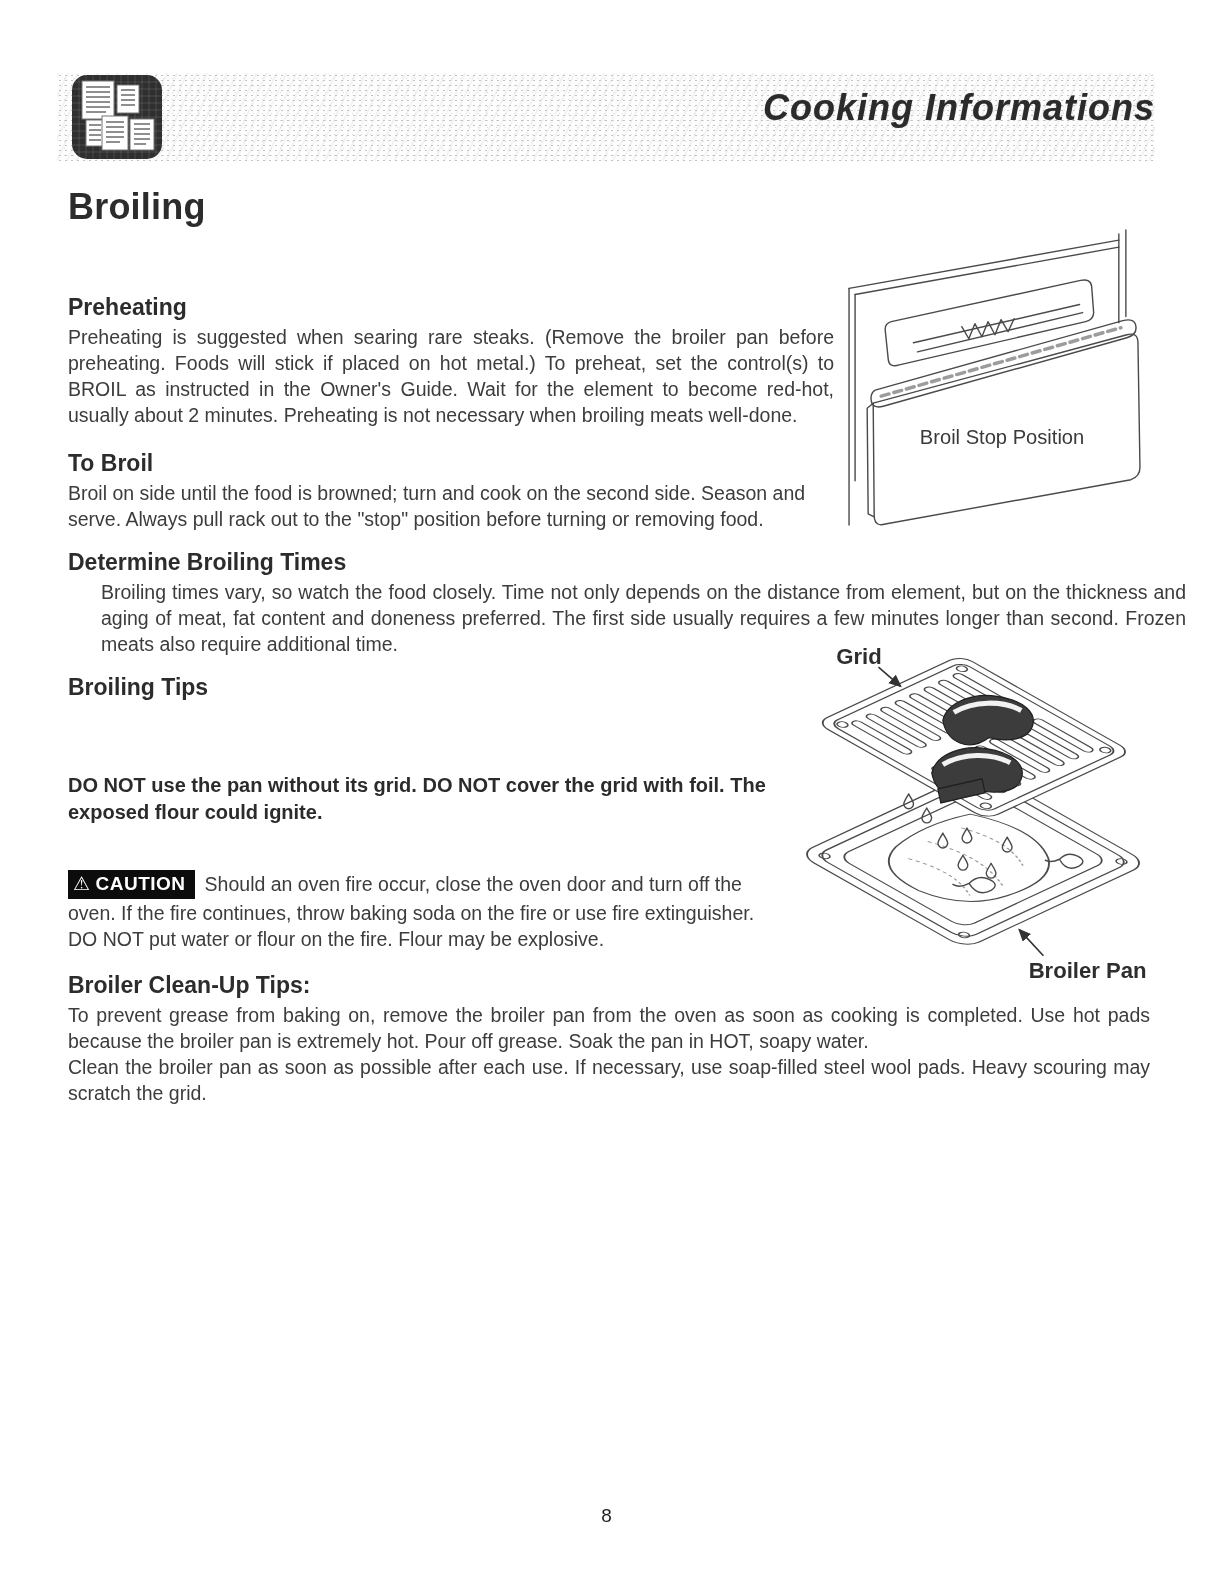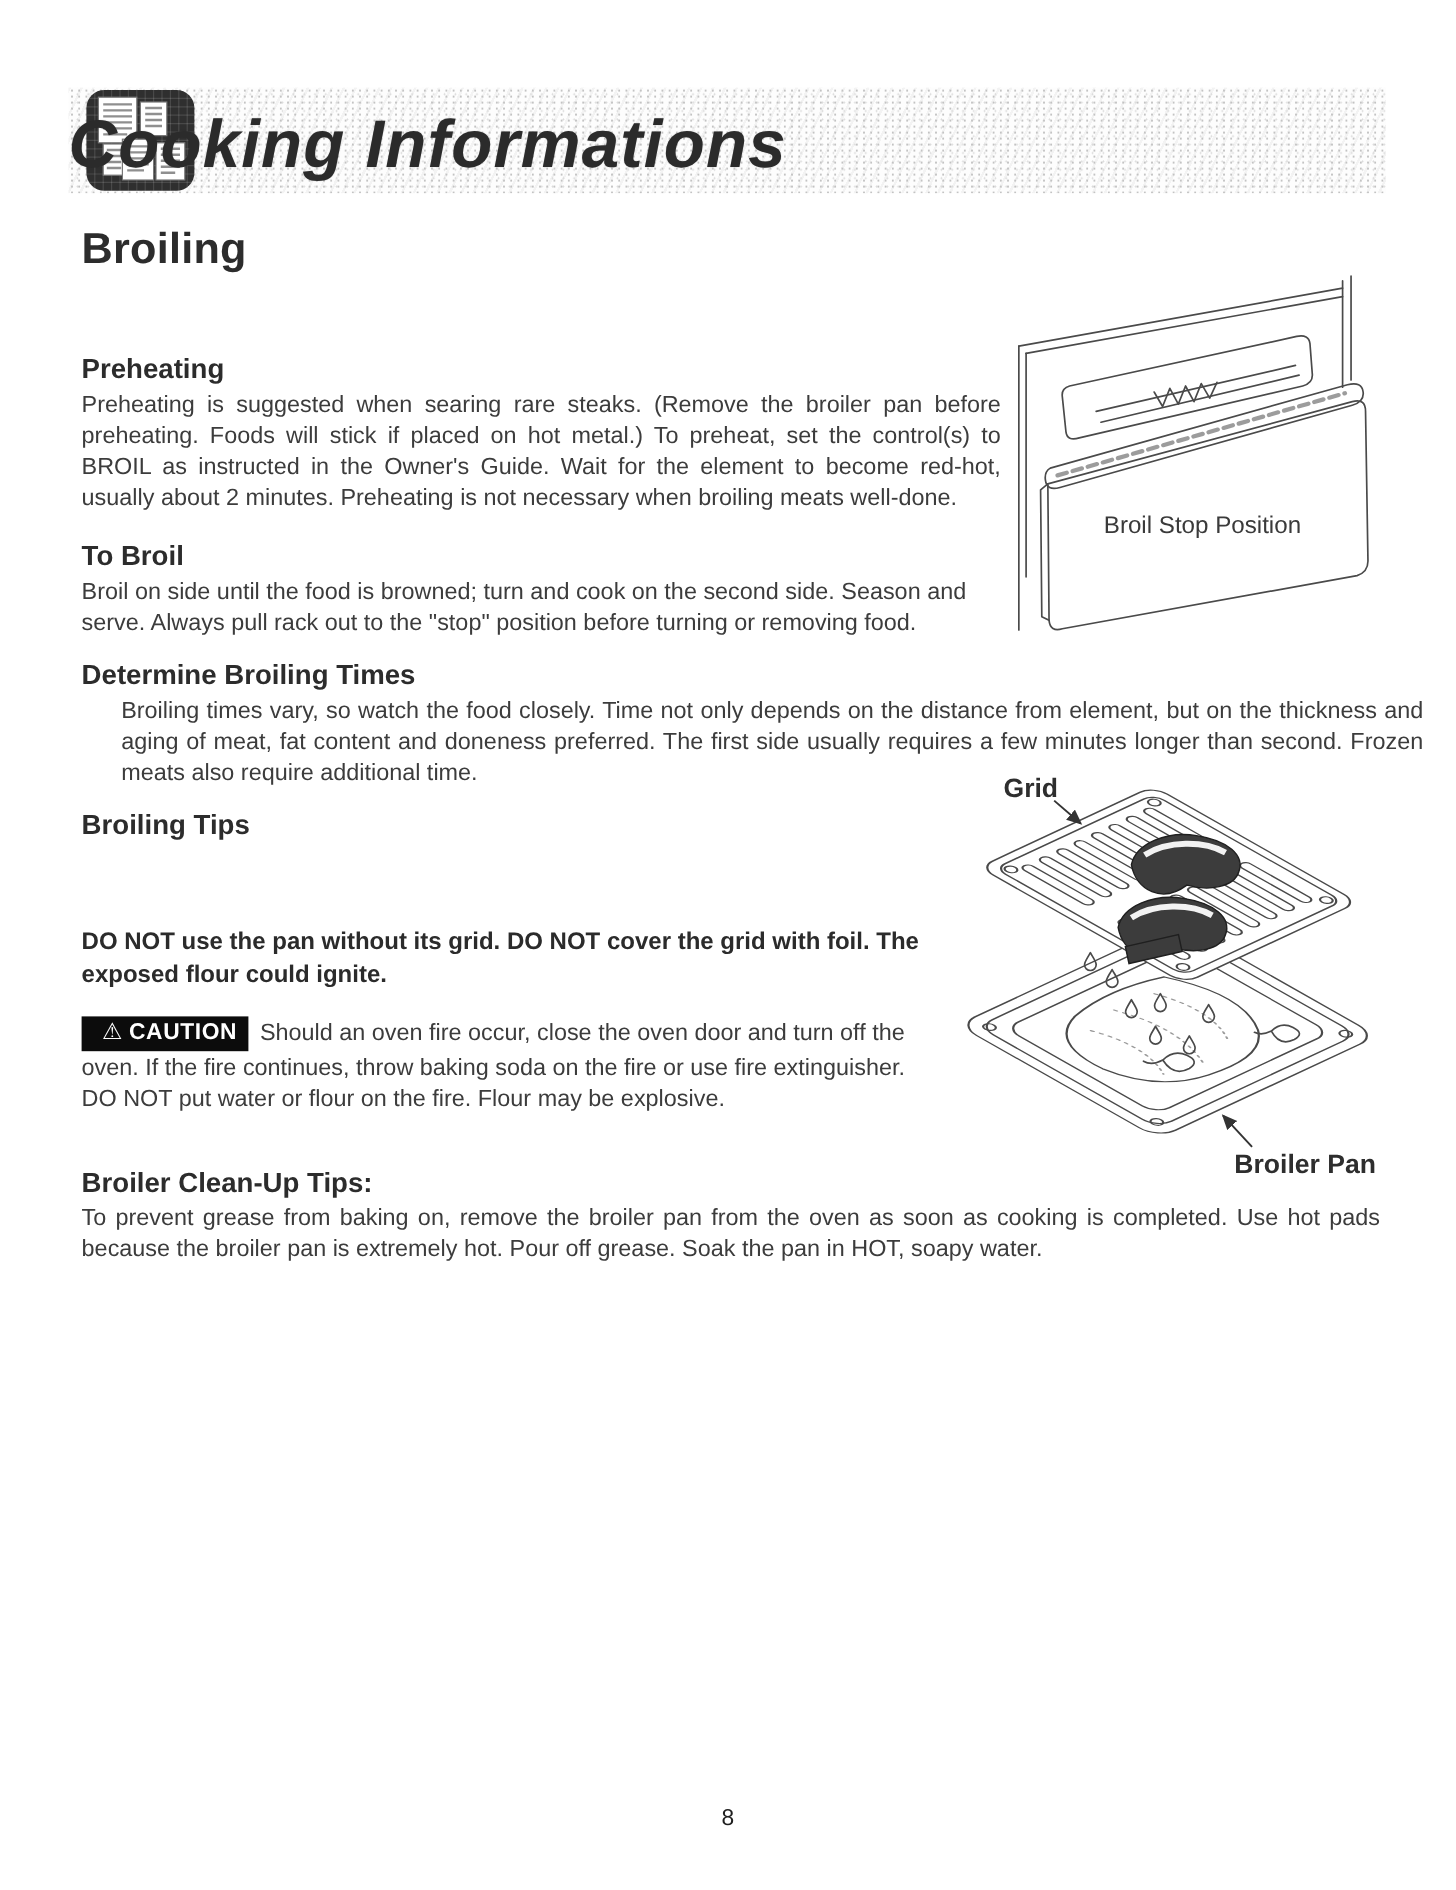--- a/index.html
+++ b/index.html
@@ -18,30 +18,30 @@
     left:57px; top:73px; width:1098px; height:88px;
     background-color:#fdfdfd;
     background-image:
       radial-gradient(circle, #c3c3c3 0.7px, transparent 0.9px),
       radial-gradient(circle, #d8d8d8 0.7px, transparent 0.9px),
       repeating-linear-gradient(115deg, rgba(170,170,170,0.12) 0 2px, transparent 2px 9px);
     background-size: 6px 5px, 9px 7px, auto;
     background-position: 0 0, 3px 2px, 0 0;
   }
   .header-title {
-    position:absolute; left:0; right:0; top:14px; text-align:left;
-    font-size:56px; font-weight:700; font-style:italic; color:#2b2b2b;
+    position:absolute; left:0; right:0; top:14px; text-align:right;
+    font-size:36px; font-weight:700; font-style:italic; color:#2b2b2b;
     letter-spacing:1px; text-shadow:0 0 1px rgba(40,40,40,.35);
   }
   .header-icon { position:absolute; left:14px; top:1px; }
 
   .caution-badge {
     display:inline-block; background:#0c0c0c; color:#fff; font-weight:700;
-    font-size:19px; line-height:24px; padding:2px 9px 3px 17px; margin-right:10px;
-    letter-spacing:.5px; transform:translateY(-1px);
+    font-size:19px; line-height:24px; padding:2px 9px 3px 5px; margin-right:10px;
+    letter-spacing:.5px; transform:translateY(-1px);margin-top:23px;
   }
   .caution-badge .tri { margin-right:5px; font-weight:400; }
 
   .fig-label { font-weight:700; fill:#2e2e2e; font-family:"Liberation Sans",sans-serif; }
   .line-art  { fill:none; stroke:#4a4a4a; stroke-width:1.4; stroke-linejoin:round; stroke-linecap:round; }
 
   .page-num { left:0; width:100%; top:1505px; text-align:center; font-size:19px; color:#1f1f1f; }
 </style>
 </head>
 <body>
@@ -198,17 +198,18 @@
       <text x="46" y="24" font-size="22" class="fig-label">Grid</text>
       <line x1="88" y1="27" x2="110" y2="46" stroke="#333" stroke-width="1.6" marker-end="url(#ah)"></line>
       <text x="296" y="336" font-size="22" text-anchor="middle" class="fig-label">Broiler Pan</text>
       <line x1="252" y1="314" x2="228" y2="288" stroke="#333" stroke-width="1.6" marker-end="url(#ah)"></line>
     </svg>
   </div>
 
   <h2 class="abs" style="left:68px; top:972px;">Broiler Clean-Up Tips:</h2>
   <div class="abs" style="left:68px; top:1002px; width:1082px;">
     <p class="justify">To prevent grease from baking on, remove the broiler pan from the oven as soon as cooking is completed. Use hot pads because the broiler pan is extremely hot. Pour off grease. Soak the pan in HOT, soapy water.</p>
+    <p class="justify">Clean the broiler pan as soon as possible after each use. If necessary, use soap-filled steel wool pads. Heavy scouring may scratch the grid.</p>
   </div>
 
   <div class="abs page-num">8</div>
 
 </div>
 
 </body></html>

